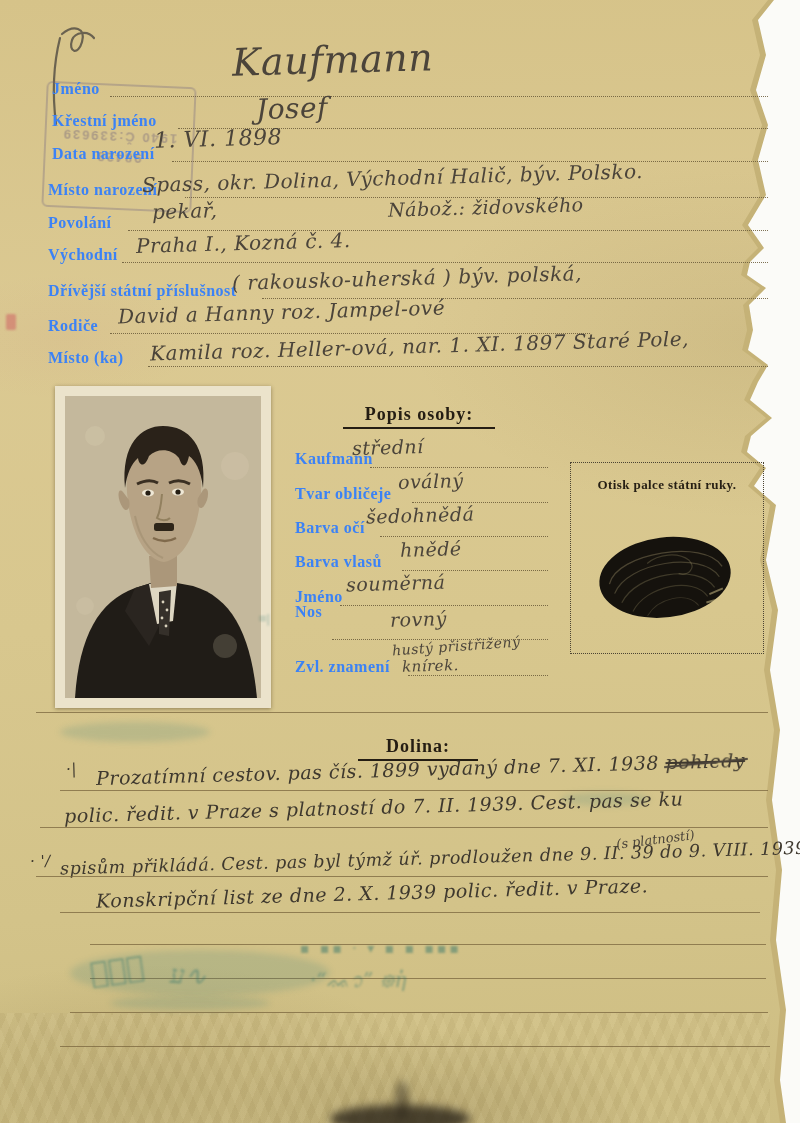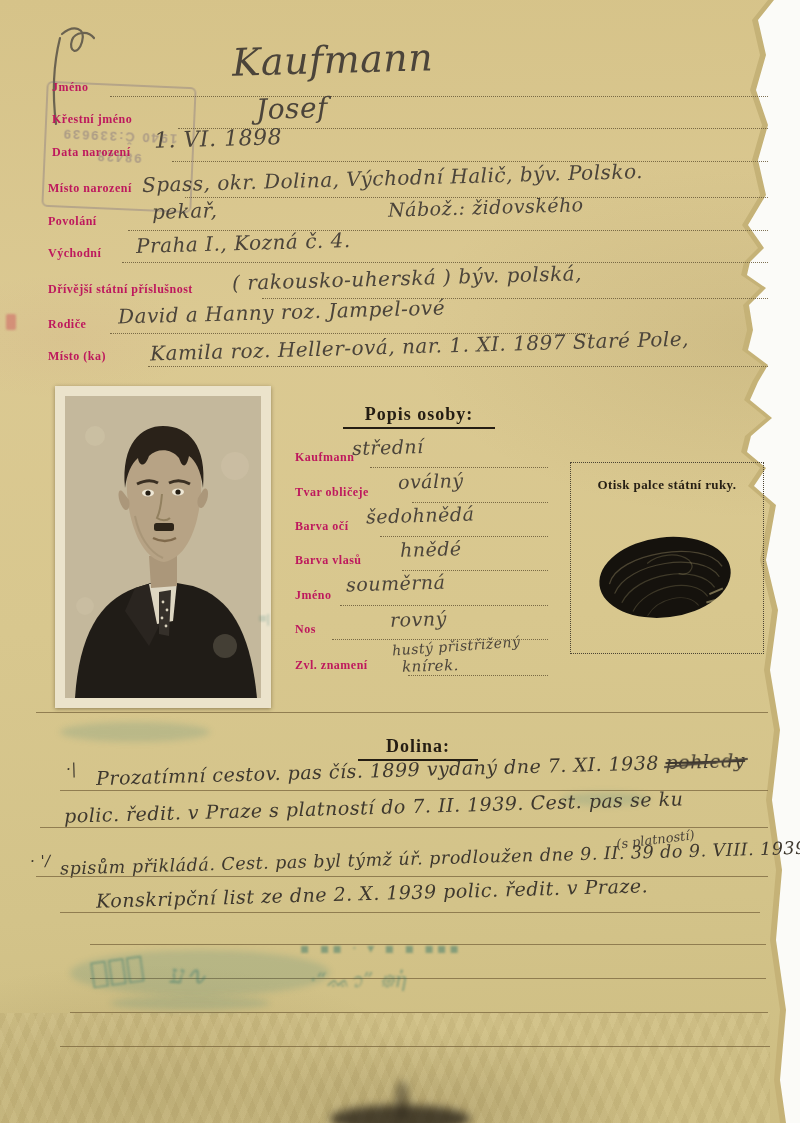--- a/index.html
+++ b/index.html
@@ -21,21 +21,21 @@
       radial-gradient(200px 90px at 8% 30%, rgba(190,120,110,.07), rgba(0,0,0,0) 70%),
       linear-gradient(178deg,#d6c389 0%,#dbc992 28%,#d8c78e 55%,#d3c389 80%,#cdbd82 100%);
     clip-path:polygon(0 0,768px 0,752px 20px,760px 55px,750px 90px,762px 125px,752px 160px,760px 195px,742px 225px,758px 248px,744px 262px,741px 275px,760px 288px,743px 305px,747px 330px,742px 350px,762px 365px,752px 382px,744px 400px,766px 418px,745px 436px,741px 452px,760px 468px,748px 486px,770px 505px,760px 560px,772px 610px,764px 670px,774px 730px,766px 800px,776px 870px,770px 940px,780px 1010px,774px 1080px,780px 1123px,0 1123px);
   }
   .crumple{
     position:absolute;left:0;right:30px;bottom:0;height:110px;opacity:.5;pointer-events:none;
     background:repeating-linear-gradient(112deg, rgba(120,100,58,.10) 0 7px, rgba(255,250,225,.08) 7px 14px),
                repeating-linear-gradient(68deg, rgba(120,100,58,.08) 0 9px, rgba(255,250,225,.06) 9px 18px);
   }
   .plabel{
-    position:absolute;color:#be185d;font-weight:bold;font-size:12px;letter-spacing:.5px;white-space:nowrap;
+    position:absolute;color:#3b82f6;font-weight:bold;font-size:16px;letter-spacing:.5px;white-space:nowrap;
   }
   .dots{position:absolute;height:1px;border-bottom:1.6px dotted rgba(104,89,56,.85);}
   .rule{position:absolute;height:1px;background:rgba(122,102,62,.75);}
   .hand{
     position:absolute;font-family:"DejaVu Serif", serif;font-style:italic;
     color:#4b443a;white-space:nowrap;transform:rotate(-1.6deg);letter-spacing:.5px;
   }
   .hand2{color:#3e382e;}
   .heading{
     position:absolute;color:#241d13;font-weight:bold;font-size:18px;letter-spacing:1px;text-align:center;
@@ -223,21 +223,21 @@
   <span class="plabel" style="left:295px;top:553px">Barva vlasů</span>
   <div class="dots" style="left:402px;top:569px;width:146px"></div>
   <span class="hand" style="left:400px;top:538px;font-size:19px">hnědé</span>
 </div>
 <div>
   <span class="plabel" style="left:295px;top:588px">Jméno</span>
   <div class="dots" style="left:340px;top:604px;width:208px"></div>
   <span class="hand" style="left:346px;top:572px;font-size:19px">souměrná</span>
 </div>
 <div>
-  <span class="plabel" style="left:295px;top:622px">Nos</span>
+  <span class="plabel" style="left:295px;top:603px">Nos</span>
   <div class="dots" style="left:332px;top:638px;width:216px"></div>
   <span class="hand" style="left:390px;top:608px;font-size:19px">rovný</span>
 </div>
 <div>
   <span class="plabel" style="left:295px;top:658px">Zvl. znamení</span>
   <div class="dots" style="left:408px;top:674px;width:140px"></div>
   <span class="hand" style="left:392px;top:638px;font-size:14px;transform:rotate(-4deg)">hustý přistřižený</span>
   <span class="hand" style="left:402px;top:657px;font-size:15px">knírek.</span>
 </div>
 

